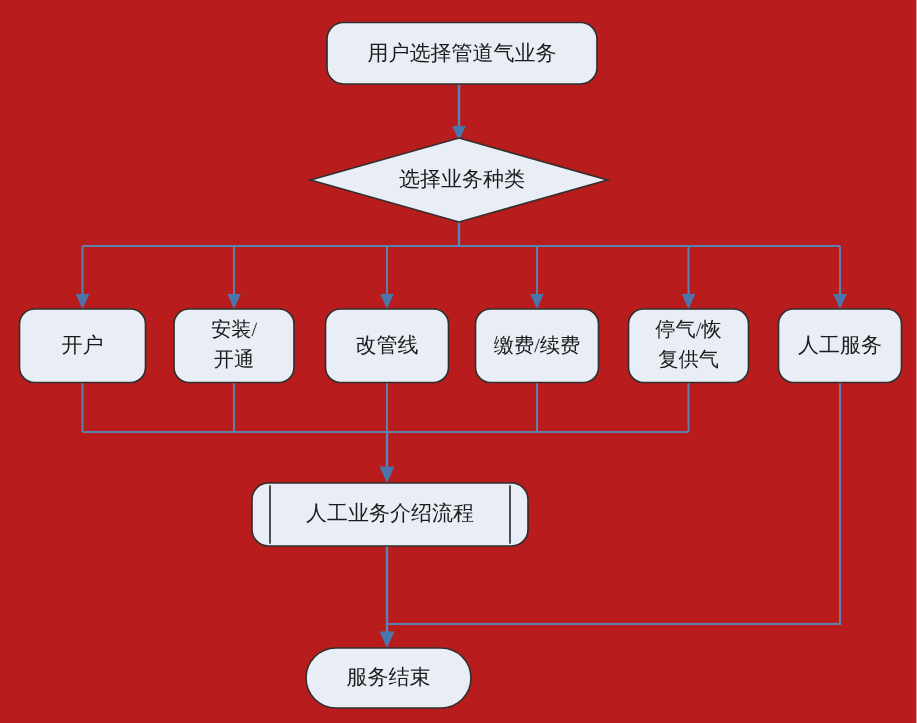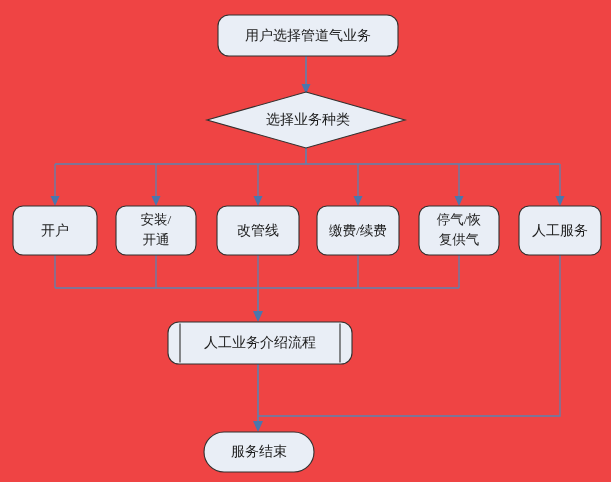--- a/index.html
+++ b/index.html
@@ -10,21 +10,21 @@
   body {
     width: 611px;
     height: 482px;
     font-family: "Liberation Sans", "DejaVu Sans", sans-serif;
     overflow: hidden;
   }
   #flow-root {
     position: relative;
     width: 611px;
     height: 482px;
-    background: #ef4444;
+    background: #b91c1c;
   }
   svg#flow-svg {
     position: absolute;
     top: 0;
     left: 0;
     width: 611px;
     height: 482px;
     display: block;
   }
   .node-shape {

